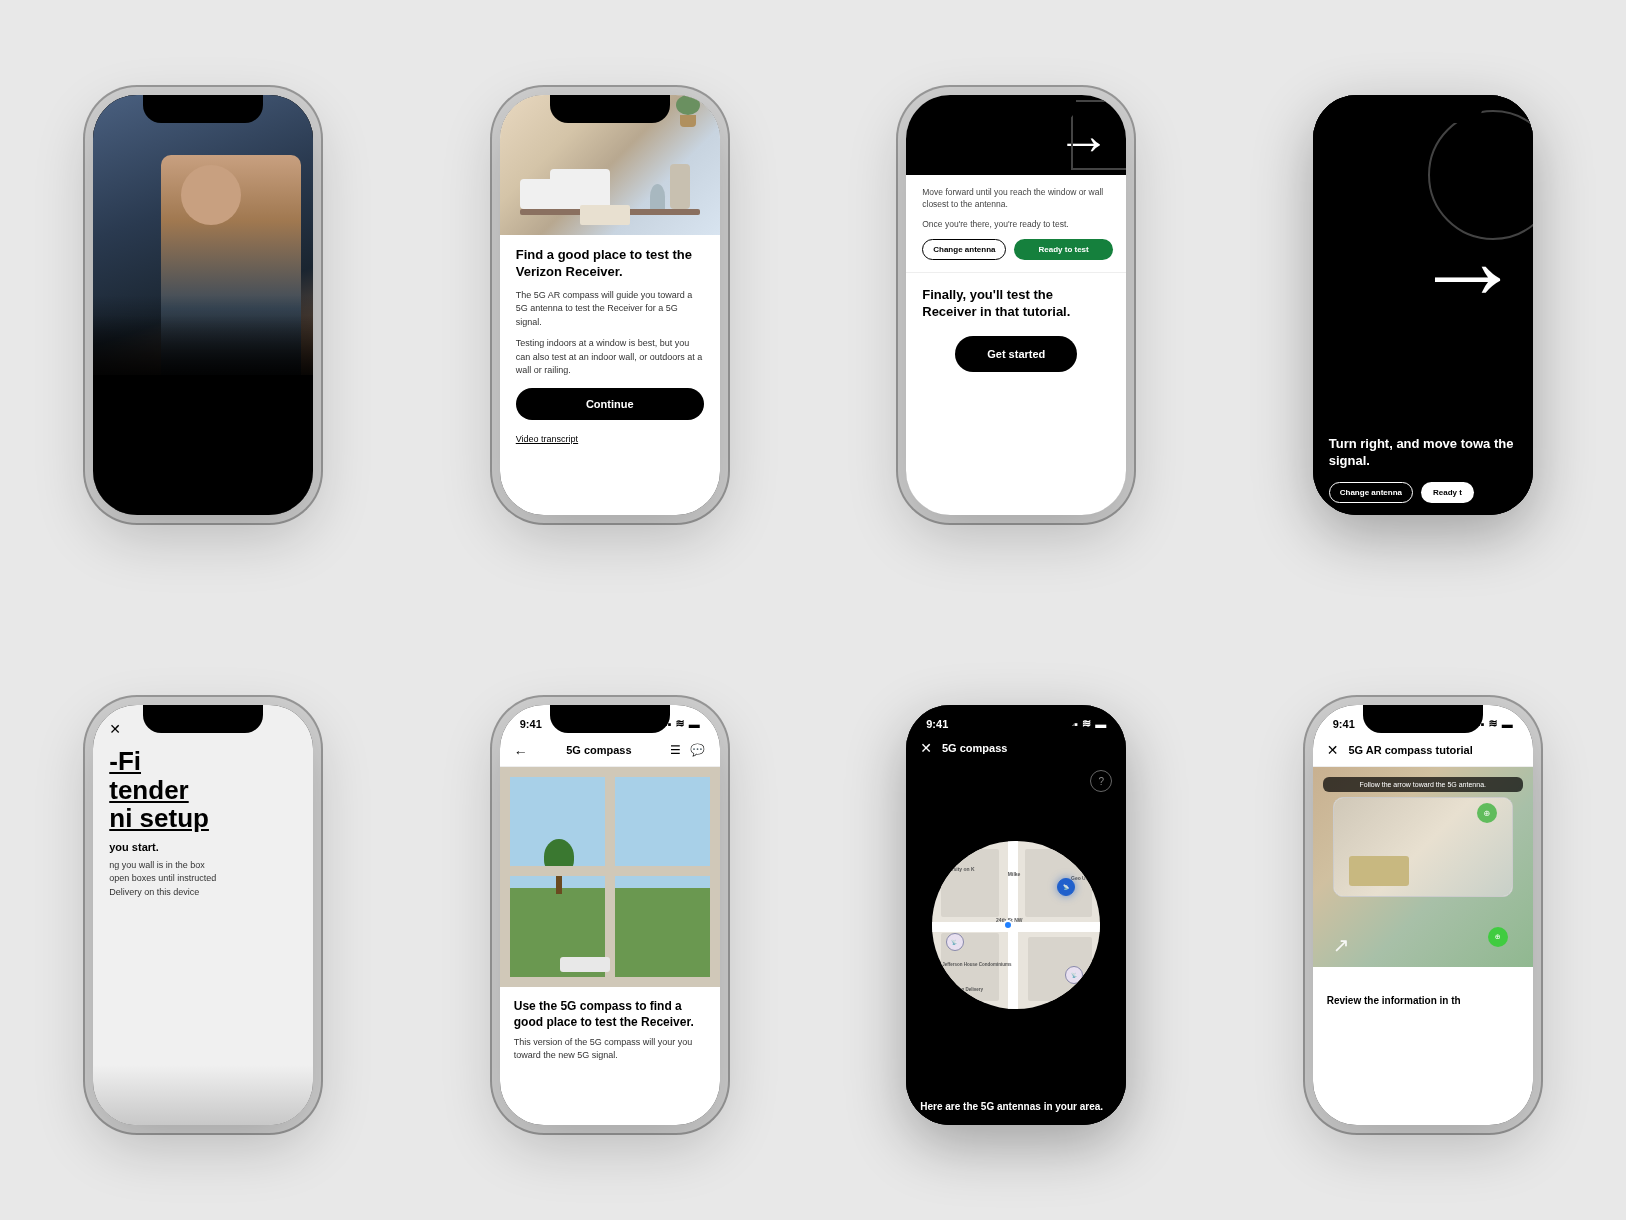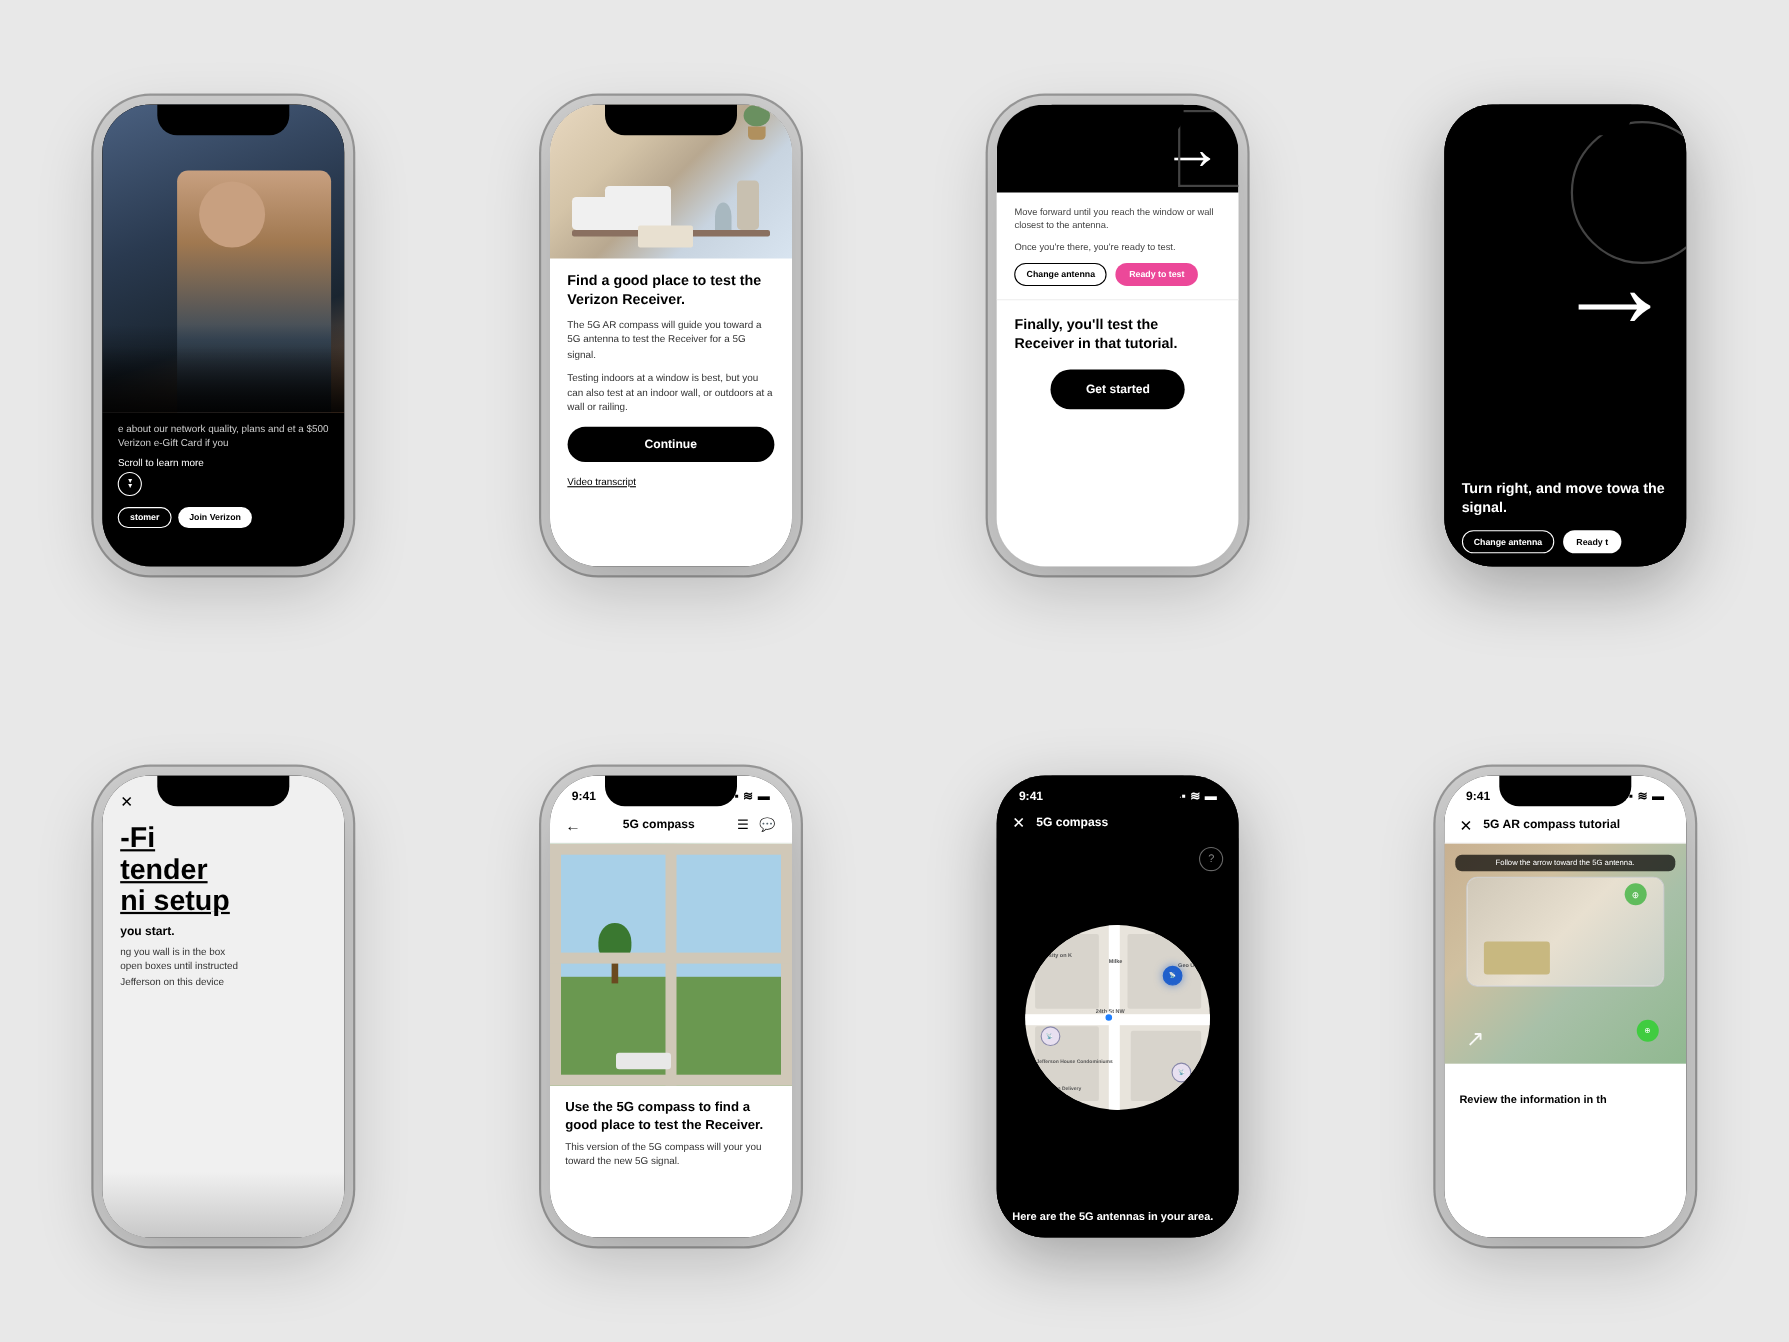--- a/index.html
+++ b/index.html
@@ -291,25 +291,25 @@
       border: 1.5px solid #000;
       background: transparent;
       color: #000;
       border-radius: 20px;
       padding: 5px 10px;
       font-size: 8px;
       font-weight: 600;
       white-space: nowrap;
     }
     .btn-filled-dark {
-      background: #ec4899;
+      background: #15803d;
       color: #fff;
       border: none;
       border-radius: 20px;
-      padding: 5px 12px;
+      padding: 5px 24px;
       font-size: 8px;
       font-weight: 600;
       white-space: nowrap;
     }
     .test-section {
       padding: 14px 16px;
       text-align: center;
     }
     .test-title {
       font-size: 13px;
@@ -598,34 +598,20 @@
 </head>
 <body>
 
 <div class="cell cell-1">
   <div class="phone phone-light">
     <div class="phone-screen" style="background:#000; position:relative;">
       <div class="notch"></div>
       <div class="hero-image">
         <div class="hero-person"></div>
         <div style="position:absolute;bottom:0;left:0;right:0;height:60px;background:linear-gradient(to bottom,transparent,rgba(0,0,0,0.8));"></div>
-      </div>
-      <div class="hero-text-area">
-        <div class="hero-small-text">e about our network quality, plans and
-et a $500 Verizon e-Gift Card if you</div>
-        <div class="scroll-indicator">
-          <span class="scroll-text">Scroll to learn more</span>
-          <div class="scroll-circle">
-            <div class="chevrons">▾<br>▾</div>
-          </div>
-        </div>
-        <div class="hero-buttons">
-          <button class="btn-outline-white">stomer</button>
-          <button class="btn-filled-white">Join Verizon</button>
-        </div>
       </div>
     </div>
   </div>
 </div>
 
 <div class="cell cell-2">
   <div class="phone phone-light">
     <div class="phone-screen" style="display:flex;flex-direction:column;">
       <div class="notch"></div>
       <div class="receiver-image">
@@ -702,21 +688,21 @@
 <div class="cell cell-5">
   <div class="phone phone-light">
     <div class="phone-screen" style="display:flex;flex-direction:column;background:#f0f0f0;position:relative;">
       <div class="notch"></div>
       <div style="padding:16px;flex:1;position:relative;">
         <div style="font-size:14px;cursor:pointer;margin-bottom:10px;">✕</div>
         <div class="extender-title">-Fi<br>tender<br>ni setup</div>
         <div class="extender-subtitle">you start.</div>
         <div class="extender-body">ng you wall is in the box</div>
         <div class="extender-body">open boxes until instructed</div>
-        <div class="extender-body">Jefferson on this device</div>
+        <div class="extender-body">Delivery on this device</div>
         <div style="position:absolute;bottom:0;left:0;right:0;height:60px;background:linear-gradient(to bottom,rgba(240,240,240,0),rgba(200,200,200,1));"></div>
       </div>
     </div>
   </div>
 </div>
 
 <div class="cell cell-6">
   <div class="phone phone-light">
     <div class="phone-screen" style="display:flex;flex-direction:column;">
       <div class="notch"></div>

